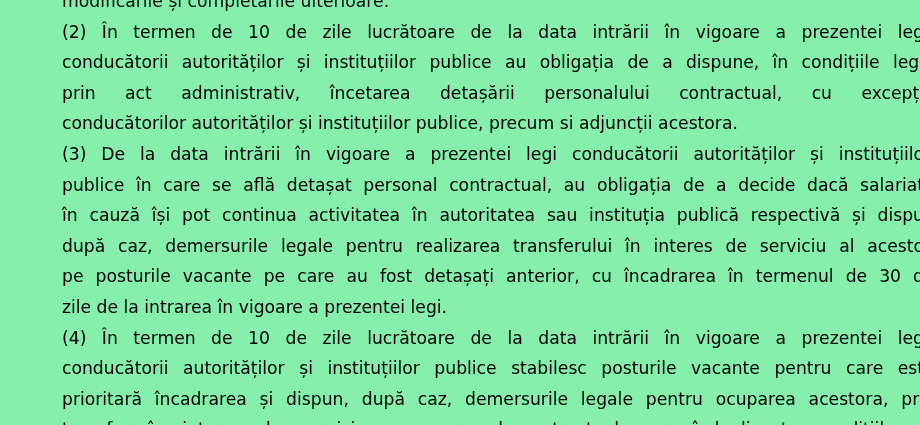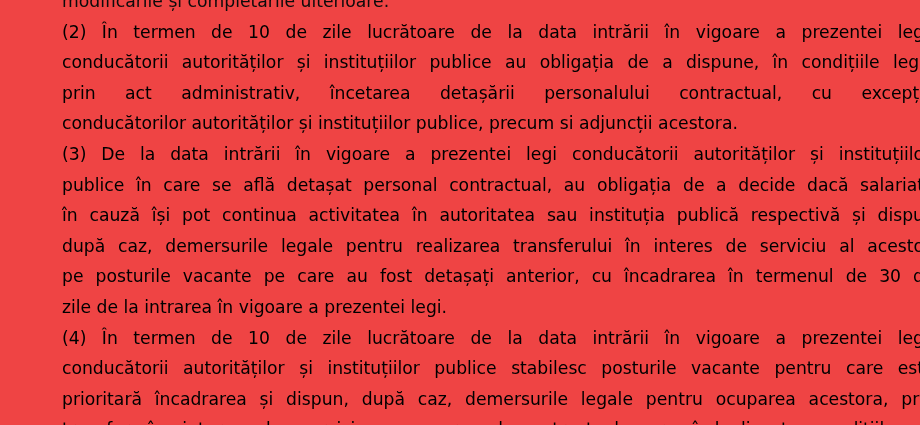--- a/index.html
+++ b/index.html
@@ -10,21 +10,21 @@
     width: 920px;
     height: 425px;
     background: #ffffff;
     font-family: "DejaVu Sans", sans-serif;
     overflow: hidden;
   }
   .page {
     position: relative;
     width: 920px;
     height: 425px;
-    background: #ef4444;
+    background: #86efac;
     overflow: hidden;
   }
   .doc-body {
     position: absolute;
     left: 62px;
     top: -14px;
     width: 900px;
     color: #000000;
     font-size: 17.2px;
     line-height: 30.6px;

